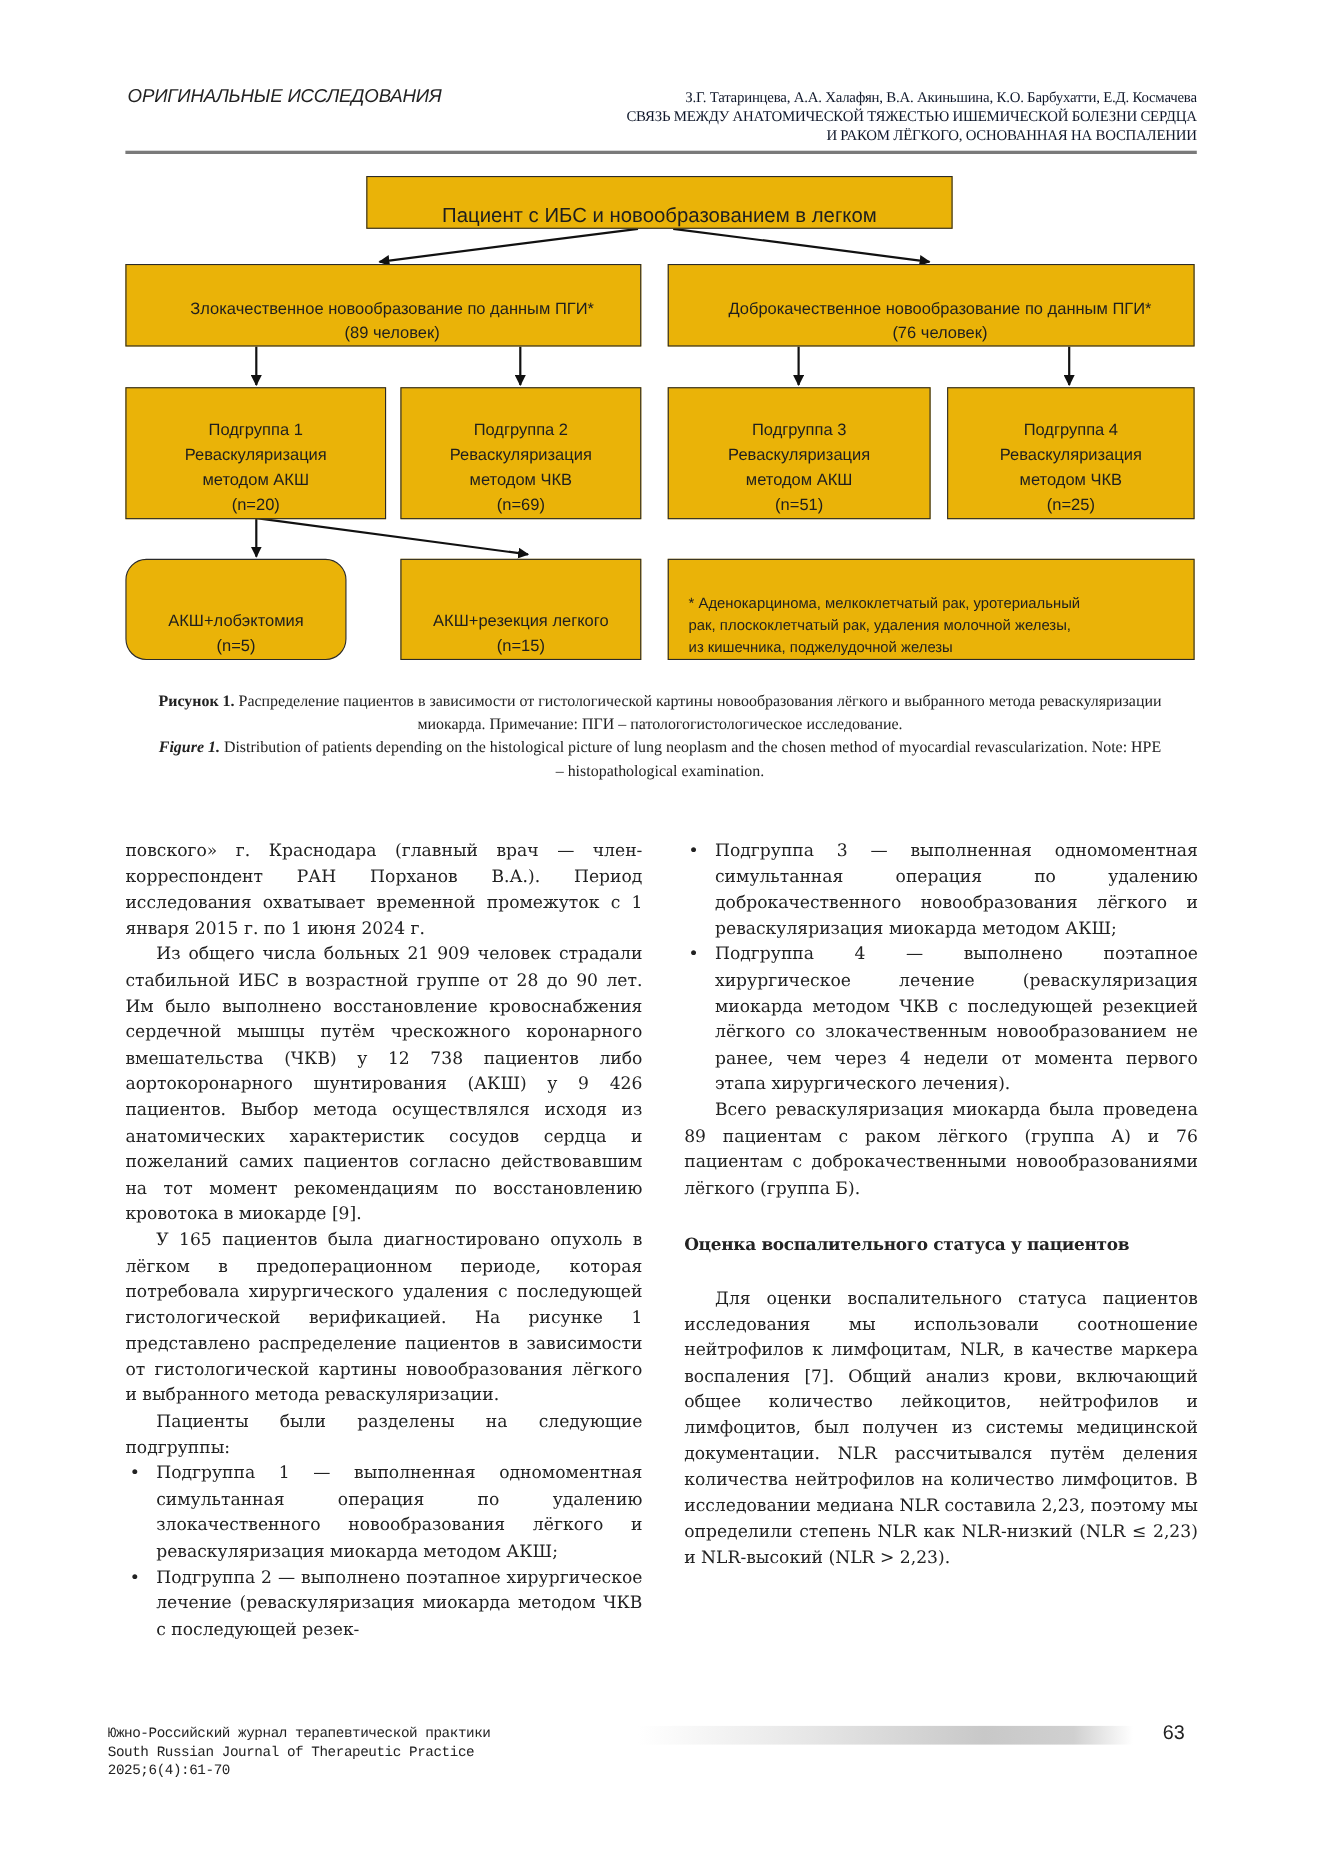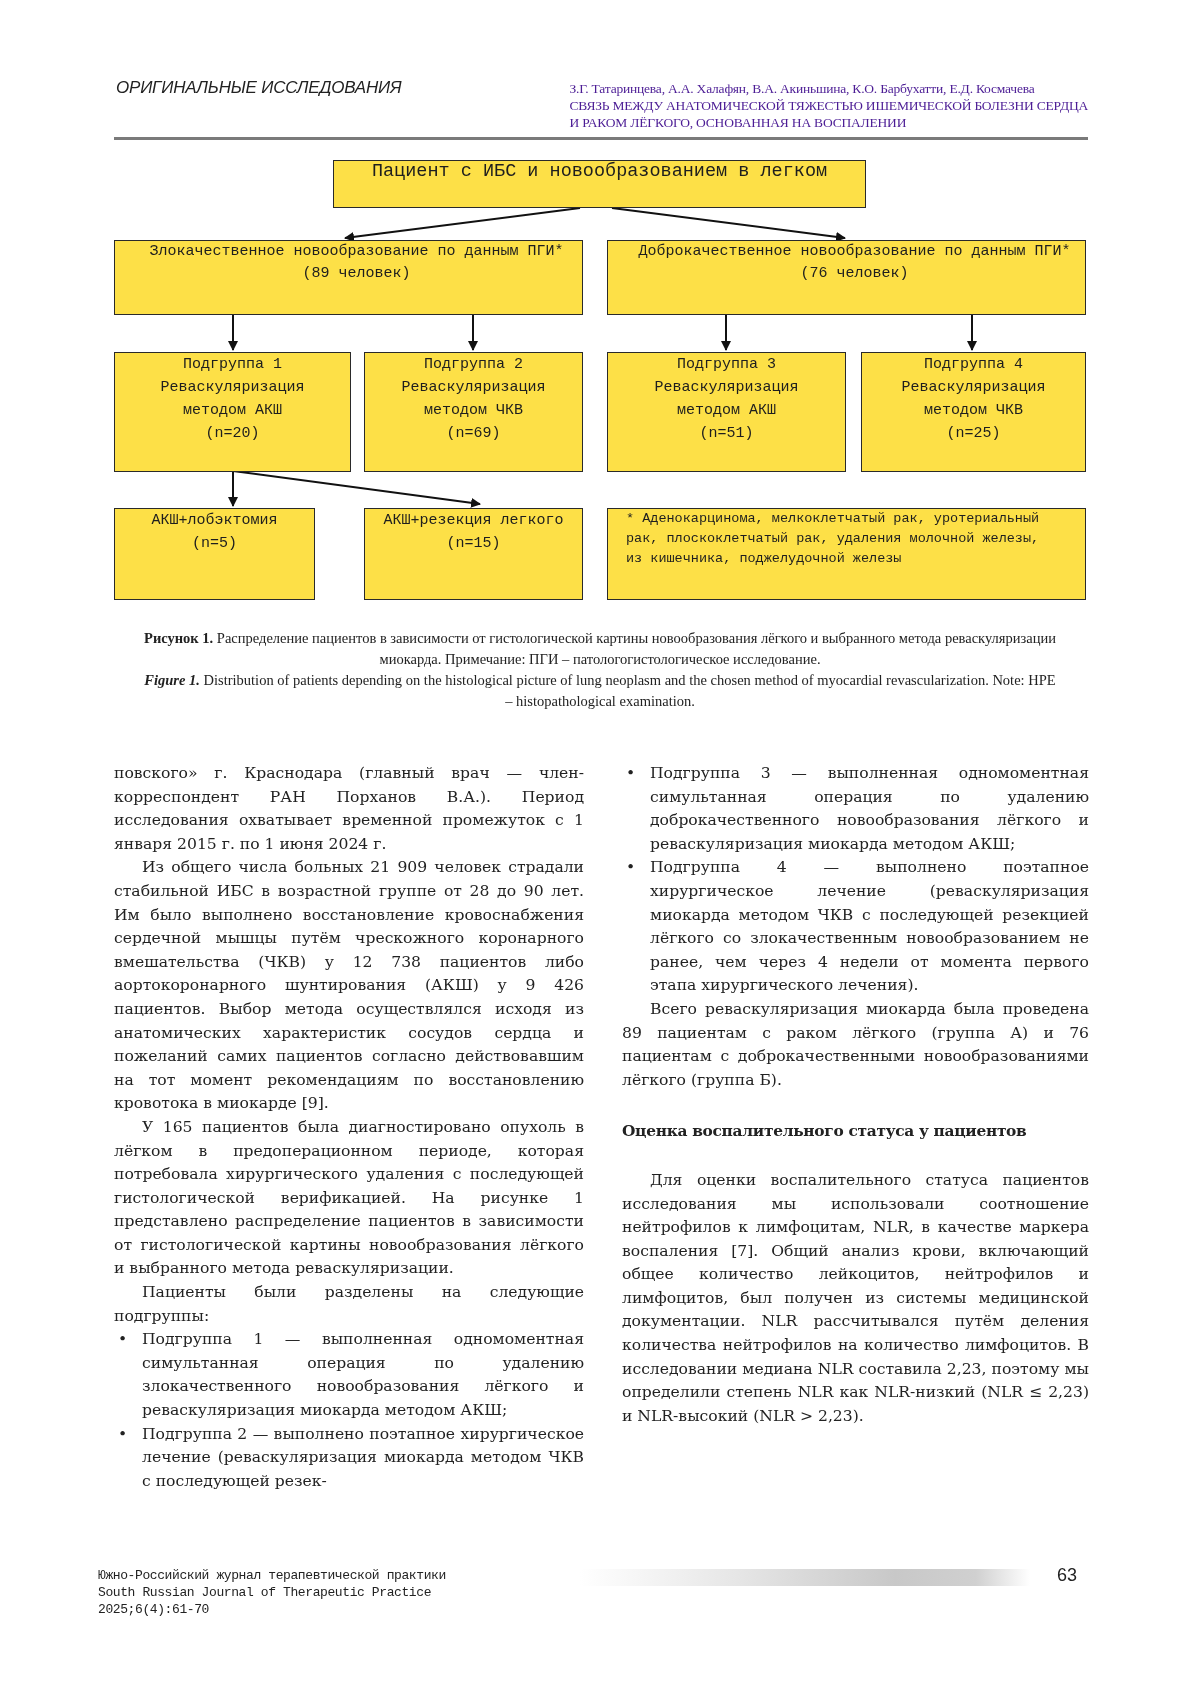--- a/index.html
+++ b/index.html
@@ -1,27 +1,27 @@
 <!DOCTYPE html>
 <html><head>
 <meta charset="utf-8">
 <style>
   html, body { margin: 0; padding: 0; background: #ffffff; }
   body { width: 1200px; height: 1697px; position: relative; overflow: hidden; color: #1a1a1a; }
   .abs { position: absolute; }
 
   
   .hdr-section { left: 116px; top: 78px; font-family: "Liberation Sans", sans-serif; font-style: italic; font-size: 17px; letter-spacing: -0.2px; color: #222; }
-  .hdr-right { right: 112px; top: 80px; font-family: "Liberation Serif", serif; font-size: 13.5px; line-height: 17px; color: #4c1d95; letter-spacing: -0.2px; }
+  .hdr-right { right: 112px; top: 80px; text-align: right; font-family: "Liberation Serif", serif; font-size: 13.5px; line-height: 17px; color: #0f172a; letter-spacing: -0.2px; }
   .hdr-rule { left: 114px; top: 137px; width: 974px; height: 3px; background: #7a7a7a; }
 
   
-  .fc-box { position: absolute; border: 1.6px solid #2a2a2a; box-sizing: border-box; background: #fde047;
-            font-family: Liberation Mono, monospace; color: #1e1e1e; display: flex; flex-direction: column;
-            align-items: center; justify-content: flex-start; text-align: center; }
+  .fc-box { position: absolute; border: 1.6px solid #2a2a2a; box-sizing: border-box; background: #eab308;
+            font-family: Liberation Sans, sans-serif; color: #1e1e1e; display: flex; flex-direction: column;
+            align-items: center; justify-content: flex-end; text-align: center; }
   .fc-box span { display: block; }
   .fc-title { font-size: 18.5px; }
   .fc-mid { font-size: 15px; line-height: 22px; padding-left: 16px; }
   .fc-sub { font-size: 15px; line-height: 23px; }
   .fc-note { align-items: flex-start; text-align: left; padding-left: 18px; font-size: 13.5px; line-height: 20px; }
   svg.arrows { position: absolute; left: 0; top: 0; width: 1200px; height: 620px; pointer-events: none; }
 
   
   .caption { left: 140px; top: 628px; width: 920px; text-align: center; font-family: "Liberation Serif", serif; font-size: 14.5px; line-height: 21px; color: #222; }
   .caption b { font-weight: bold; }
@@ -105,21 +105,21 @@
     <span>методом АКШ</span>
     <span>(n=51)</span>
   </div>
   <div class="fc-box fc-sub" style="left:861px; top:352px; width:225px; height:120px;">
     <span>Подгруппа 4</span>
     <span>Реваскуляризация</span>
     <span>методом ЧКВ</span>
     <span>(n=25)</span>
   </div>
 
-  <div class="fc-box fc-sub" style="left:114px; top:508px; width:201px; height:92px;">
+  <div class="fc-box fc-sub" style="left:114px; top:508px; width:201px; height:92px;border-radius:19px;">
     <span>АКШ+лобэктомия</span>
     <span>(n=5)</span>
   </div>
   <div class="fc-box fc-sub" style="left:364px; top:508px; width:219px; height:92px;">
     <span>АКШ+резекция легкого</span>
     <span>(n=15)</span>
   </div>
   <div class="fc-box fc-note" style="left:607px; top:508px; width:479px; height:92px;">
     <span>* Аденокарцинома, мелкоклетчатый рак, уротериальный</span>
     <span>рак, плоскоклетчатый рак, удаления молочной железы,</span>

